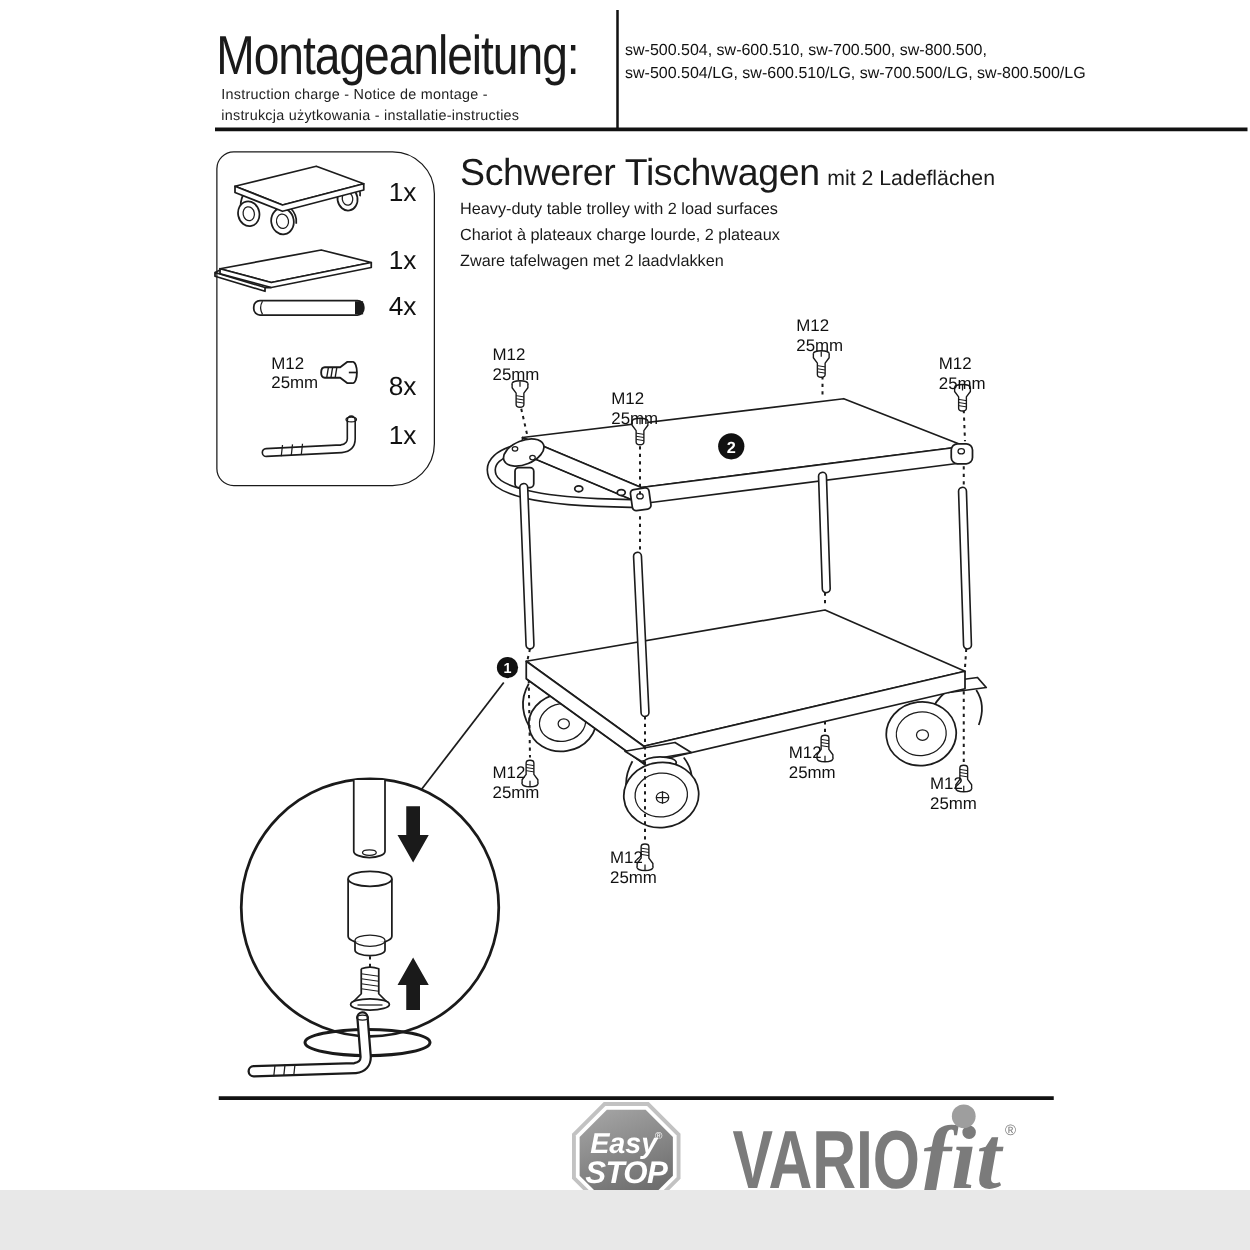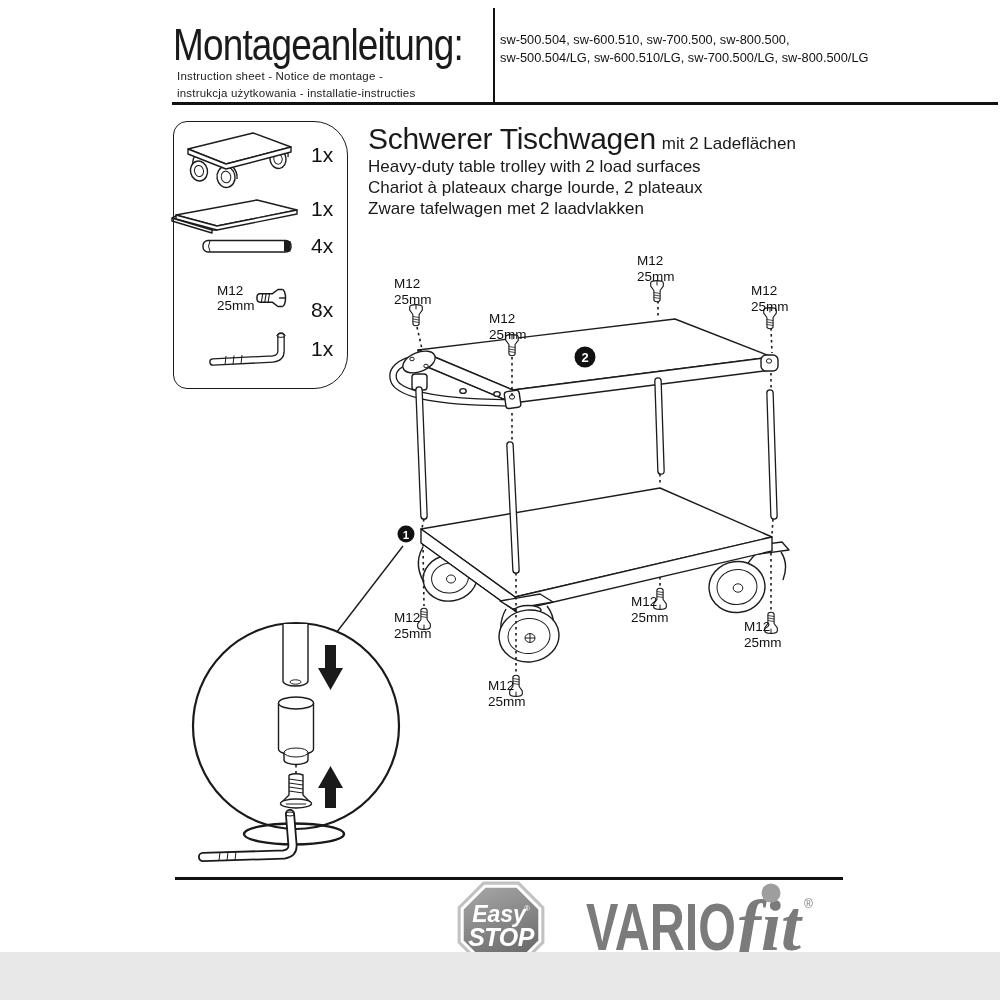--- a/index.html
+++ b/index.html
@@ -20,21 +20,21 @@
   .parts-box{left:173px;top:121px;width:173px;height:266px;border:1.7px solid #1a1a1a;
              border-radius:14px 34px 34px 14px;}
   .qty{font-size:21px;color:#111;}
   .q1{left:311px;top:143px;} .q2{left:311px;top:197px;} .q3{left:311px;top:234px;}
   .q4{left:311px;top:298px;} .q5{left:311px;top:337px;}
 
   
   .prod{left:368px;top:122px;white-space:nowrap;}
   .prod .big{font-size:30px;font-weight:500;letter-spacing:-.3px;}
   .prod .suffix{font-size:17px;font-weight:400;margin-left:6px;margin-top:40px;}
-  .prod .line{font-size:17px;line-height:21px;}
+  .prod .line{font-size:13px;line-height:21px;}
 
   
   svg{position:absolute;left:0;top:0;}
   .ln{stroke:#1c1c1c;stroke-width:1.4;fill:none;stroke-linejoin:round;}
   .lnf{stroke:#1c1c1c;stroke-width:1.4;fill:#ffffff;stroke-linejoin:round;}
   .thin{stroke:#1c1c1c;stroke-width:1px;fill:none;}
   .dash{stroke:#1c1c1c;stroke-width:1.6;stroke-dasharray:2.6 3.4;fill:none;}
   .tube-o{stroke:#1c1c1c;stroke-width:7.6;stroke-linecap:round;fill:none;}
   .tube-i{stroke:#fff;stroke-width:5;stroke-linecap:round;fill:none;}
   .blk{fill:#1a1a1a;stroke:none;}
@@ -44,21 +44,21 @@
 
   
   .hrule-bot{left:175px;top:877px;width:668px;height:2.6px;background:#111;}
 </style>
 </head>
 <body>
 
 <div class="page">
 
   <div class="abs main-title">Montageanleitung:</div>
-  <div class="abs sub1">Instruction sheet - Notice de montage -</div>
+  <div class="abs sub1">Instruction charge - Notice de montage -</div>
   <div class="abs sub2">instrukcja użytkowania - installatie-instructies</div>
   <div class="abs vline"></div>
   <div class="abs codes">
     <div>sw-500.504, sw-600.510, sw-700.500, sw-800.500,</div>
     <div>sw-500.504/LG, sw-600.510/LG, sw-700.500/LG, sw-800.500/LG</div>
   </div>
   <div class="abs hrule-top"></div>
 
   <div class="abs parts-box"></div>
   <div class="abs qty q1">1x</div>

